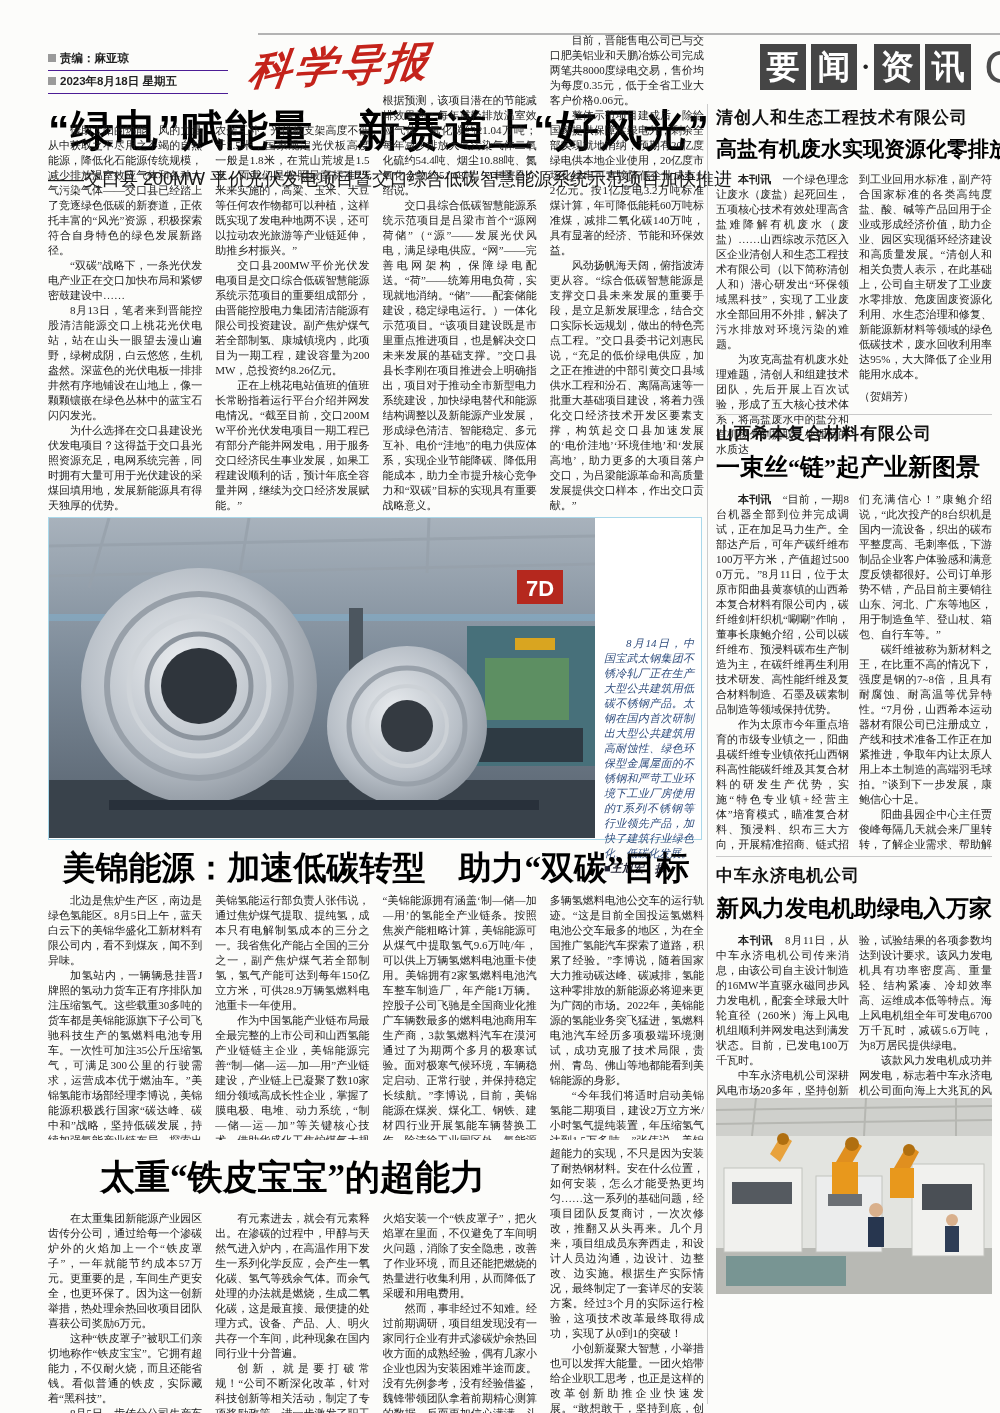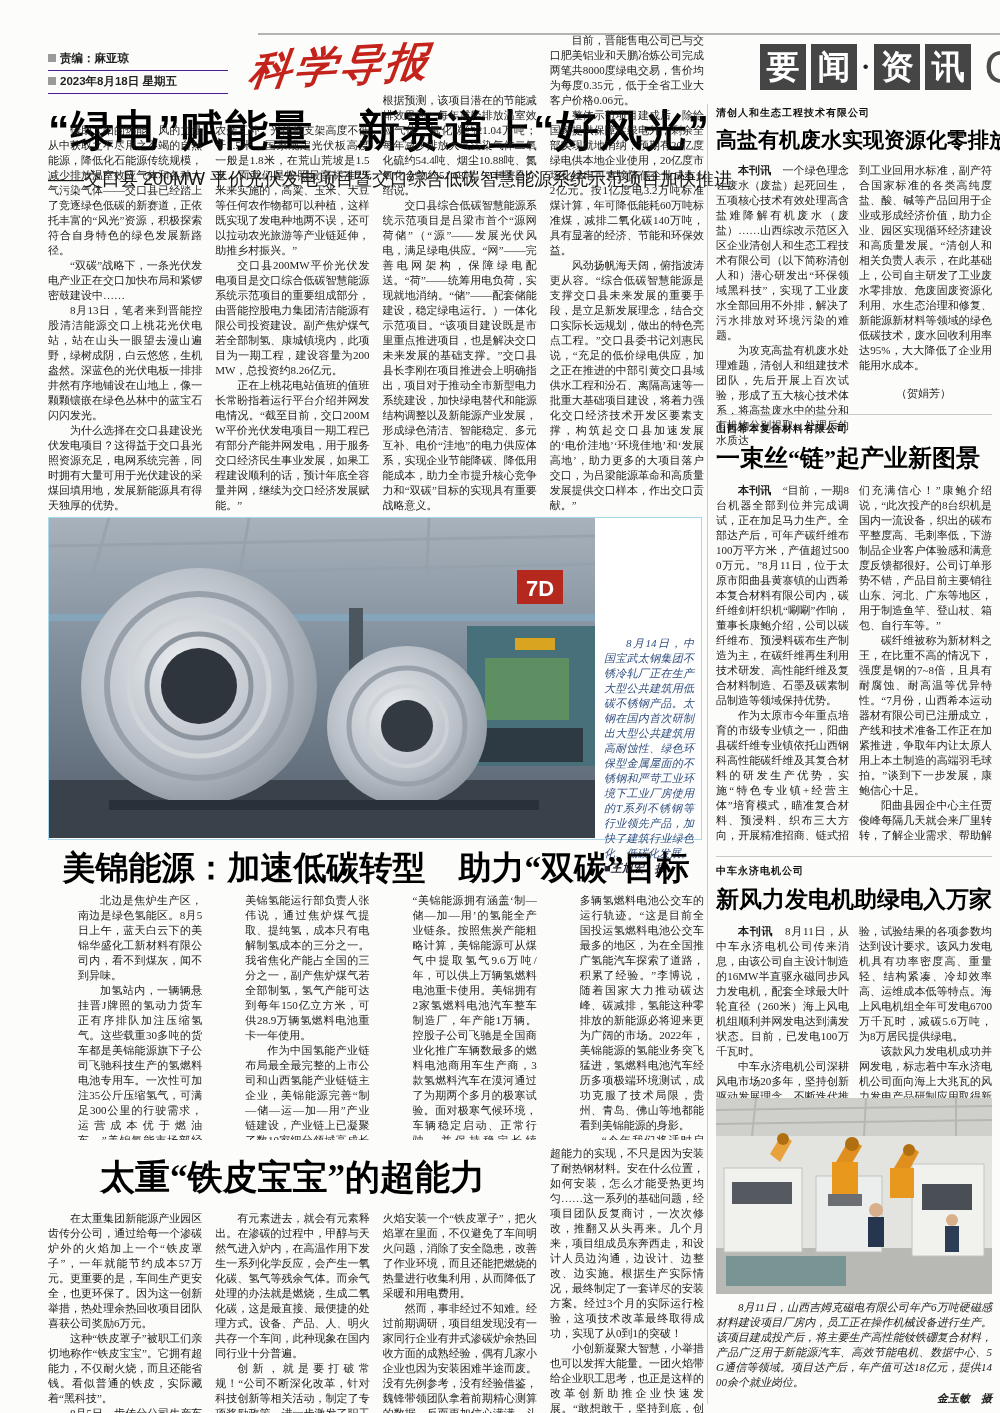--- a/index.html
+++ b/index.html
@@ -17,21 +17,21 @@
   .section-box{position:absolute;left:760px;top:40px;display:flex;align-items:center;gap:5px;}
   .sec-char{width:46px;height:46px;background:#454545;color:#fff;font-size:33px;font-weight:bold;
             font-family:"Liberation Sans",sans-serif;display:flex;align-items:center;justify-content:center;}
   .sec-dot{font-size:28px;font-weight:bold;color:#222;margin:0 -1px;}
   .page-no{font-size:46px;color:#4d4d4d;font-family:"Liberation Sans",sans-serif;margin-left:8px;}
   
   .cols{display:flex;}
   .col{overflow:hidden;font-size:11px;line-height:15px;text-align:justify;word-break:break-all;color:#1c1c1c;}
   .col p.para{margin:0;text-indent:2em;}
   .col.cont .paras p.para:first-child{text-indent:0;}
-  .byline{text-align:center;font-weight:bold;padding-right:4px;margin-top:13px;}
+  .byline{text-align:left;font-weight:bold;padding-right:4px;margin-top:7px;}
   .byline.plain{font-weight:normal;}
   
   .lead-headline{position:absolute;left:48px;top:102px;width:656px;text-align:center;
                  font-family:"Liberation Sans",sans-serif;font-weight:bold;font-size:43px;color:#000;
                  letter-spacing:1px;white-space:nowrap;}
   .lead-subhead{position:absolute;left:48px;top:167px;width:656px;text-align:center;
                 font-family:"Liberation Sans",sans-serif;font-size:18px;color:#161616;white-space:nowrap;}
   .lead-cols{position:absolute;left:48px;top:196px;width:656px;height:317px;gap:13px;align-items:flex-end;}
   .lead-cols .col{flex:1;}
   
@@ -39,32 +39,32 @@
           background:#fff;display:flex;box-sizing:border-box;}
   .photo1 svg{display:block;}
   .photo1-caption{flex:1;padding:118px 7px 4px 9px;font-size:11px;line-height:15px;color:#2f4d7d;
                   font-style:italic;text-align:justify;word-break:break-all;}
   .photo1-caption .cap{text-indent:2em;margin:0;}
   .photo1-caption .credit{font-weight:bold;color:#223;}
   
   .a2-headline{position:absolute;left:48px;top:846px;width:656px;text-align:center;font-weight:bold;
                font-size:33px;color:#000;white-space:nowrap;}
   .a2-cols{position:absolute;left:48px;top:893px;width:656px;height:247px;gap:13px;}
-  .a2-cols .col{flex:1;margin-left:30px;}
+  .a2-cols .col{flex:1;}
   
   .a3-block{position:absolute;left:48px;top:1146px;width:656px;height:267px;display:flex;gap:13px;}
   .a3-left{width:489px;display:flex;flex-direction:column;}
   .a3-headline{text-align:center;font-weight:bold;font-size:35px;color:#000;padding:8px 0 10px 0;white-space:nowrap;}
   .a3-cols{flex:1;gap:13px;overflow:hidden;}
   .a3-cols .col{flex:1;}
   .a3-col4{width:154px;}
   
   .vrule{position:absolute;left:707px;top:104px;width:1px;height:1300px;background:#cccccc;}
   .sb-art{position:absolute;left:716px;width:276px;}
-  .kicker{font-family:Liberation Sans, sans-serif;font-size:10px;font-weight:600;color:#111;
+  .kicker{font-family:Liberation Sans, sans-serif;font-size:17px;font-weight:600;color:#111;
           letter-spacing:1px;white-space:nowrap;}
   .sb-head{font-weight:bold;color:#000;white-space:nowrap;margin-top:6px;}
   .sb-cols{margin-top:9px;gap:10px;}
   .sb-cols .col{flex:1;}
   .sb-divider{position:absolute;left:716px;width:276px;height:1px;background:#c9c9c9;}
   .photo2{position:absolute;left:716px;top:1098px;width:276px;height:196px;}
   .photo2 svg{display:block;}
   .photo2-caption{position:absolute;left:716px;top:1300px;width:276px;font-size:11px;line-height:15px;
                   color:#222;font-style:italic;text-align:justify;word-break:break-all;}
   .photo2-caption .cap{text-indent:2em;margin:0;}
@@ -339,18 +339,14 @@
       <g>
         <circle cx="160" cy="112" r="7" fill="#d9b08c"></circle>
         <rect x="152" y="119" width="16" height="30" fill="#27364f"></rect>
       </g>
       <g>
         <circle cx="236" cy="122" r="6" fill="#d9b08c"></circle>
         <rect x="229" y="128" width="14" height="26" fill="#2e3d56"></rect>
       </g>
     </svg>
   </div>
-  <div class="photo2-caption">
-    <p class="cap">8月11日，山西吉姆克磁电有限公司年产6万吨硬磁感材料建设项目厂房内，员工正在操作机械设备进行生产。该项目建成投产后，将主要生产高性能钕铁硼复合材料，产品广泛用于新能源汽车、高效节能电机、数据中心、5G通信等领域。项目达产后，年产值可达18亿元，提供1400余个就业岗位。</p>
-    <div class="credit">金玉敏　摄</div>
-  </div>
 
 </div>
 
 </body></html>

